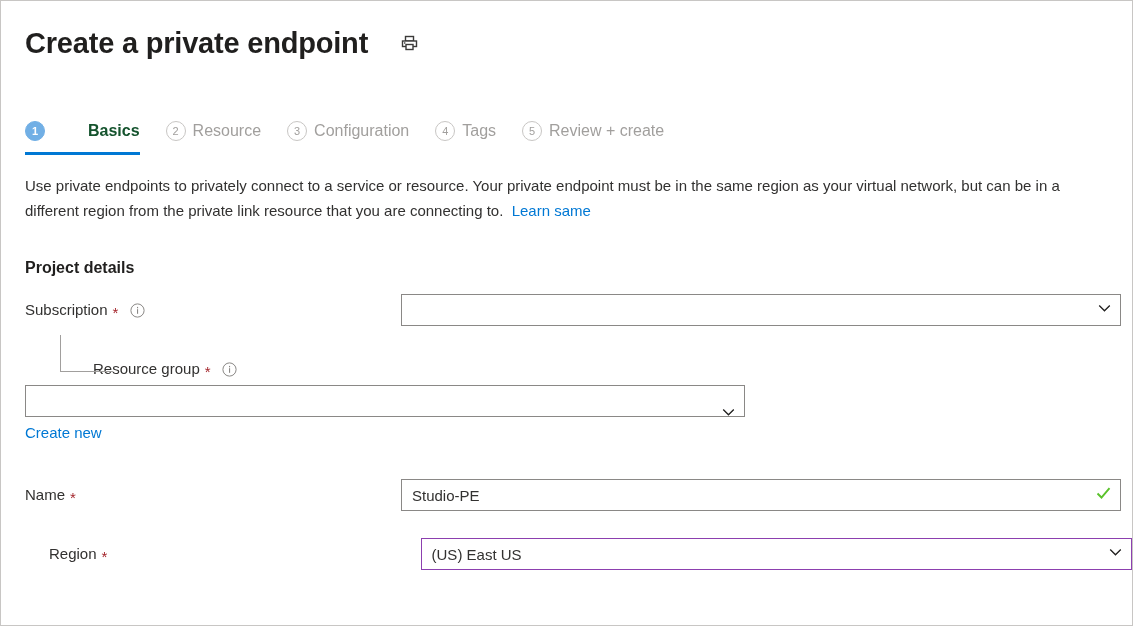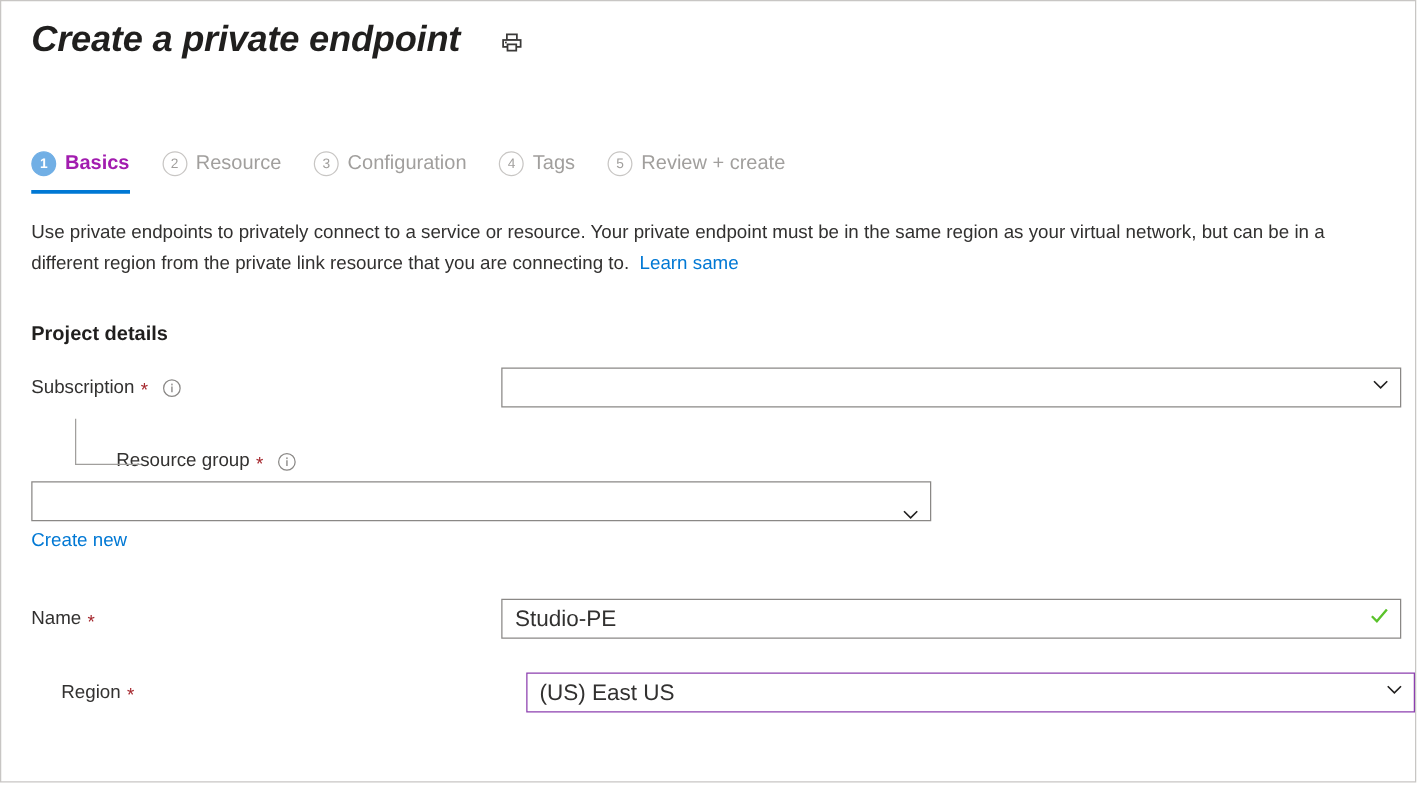--- a/index.html
+++ b/index.html
@@ -21,25 +21,24 @@
     height: 626px;
     border: 1px solid #c8c6c4;
     background: #ffffff;
     box-sizing: border-box;
     overflow: hidden;
   }
 
   
   .header {
     display: flex;
-    align-items: center;
-    padding: 10px 0 0 24px;
+    align-items: flex-start;
+    padding: 25px 0 0 24px;
     height: 52px;
     box-sizing: border-box;
-    font-style: italic;
   }
   .page-title {
     font-size: 29px;
     font-weight: 600;
     letter-spacing: -0.2px;
     color: #201f1e;
     line-height: 34px;
     white-space: nowrap;
   }
   .print-btn {
@@ -95,22 +94,23 @@
   .tab.inactive .tab-badge {
     background: #ffffff;
     color: #a19f9d;
     border: 1px solid #c8c6c4;
   }
   .tab-label {
     font-size: 16px;
     white-space: nowrap;
   }
   .tab.active .tab-label {
-    color: #a21caf;
+    color: #14532d;
     font-weight: 600;
+    margin-left: 36px;
   }
   .tab.inactive .tab-label {
     color: #a19f9d;
     font-weight: 400;
   }
   .tab.active::after {
     content: "";
     position: absolute;
     left: 0;
     right: 0;
@@ -181,21 +181,21 @@
     position: relative;
   }
   .azure-input,
   .azure-select {
     width: 100%;
     height: 32px;
     border: 1px solid #8a8886;
     background: #ffffff;
     box-sizing: border-box;
     font-family: "Liberation Sans", sans-serif;
-    font-size: 18px;
+    font-size: 15px;
     color: #323130;
     padding: 0 34px 0 10px;
     outline: none;
     border-radius: 0;
     display: flex;
     align-items: center;
   }
   input.azure-input {
     line-height: 30px;
   }

